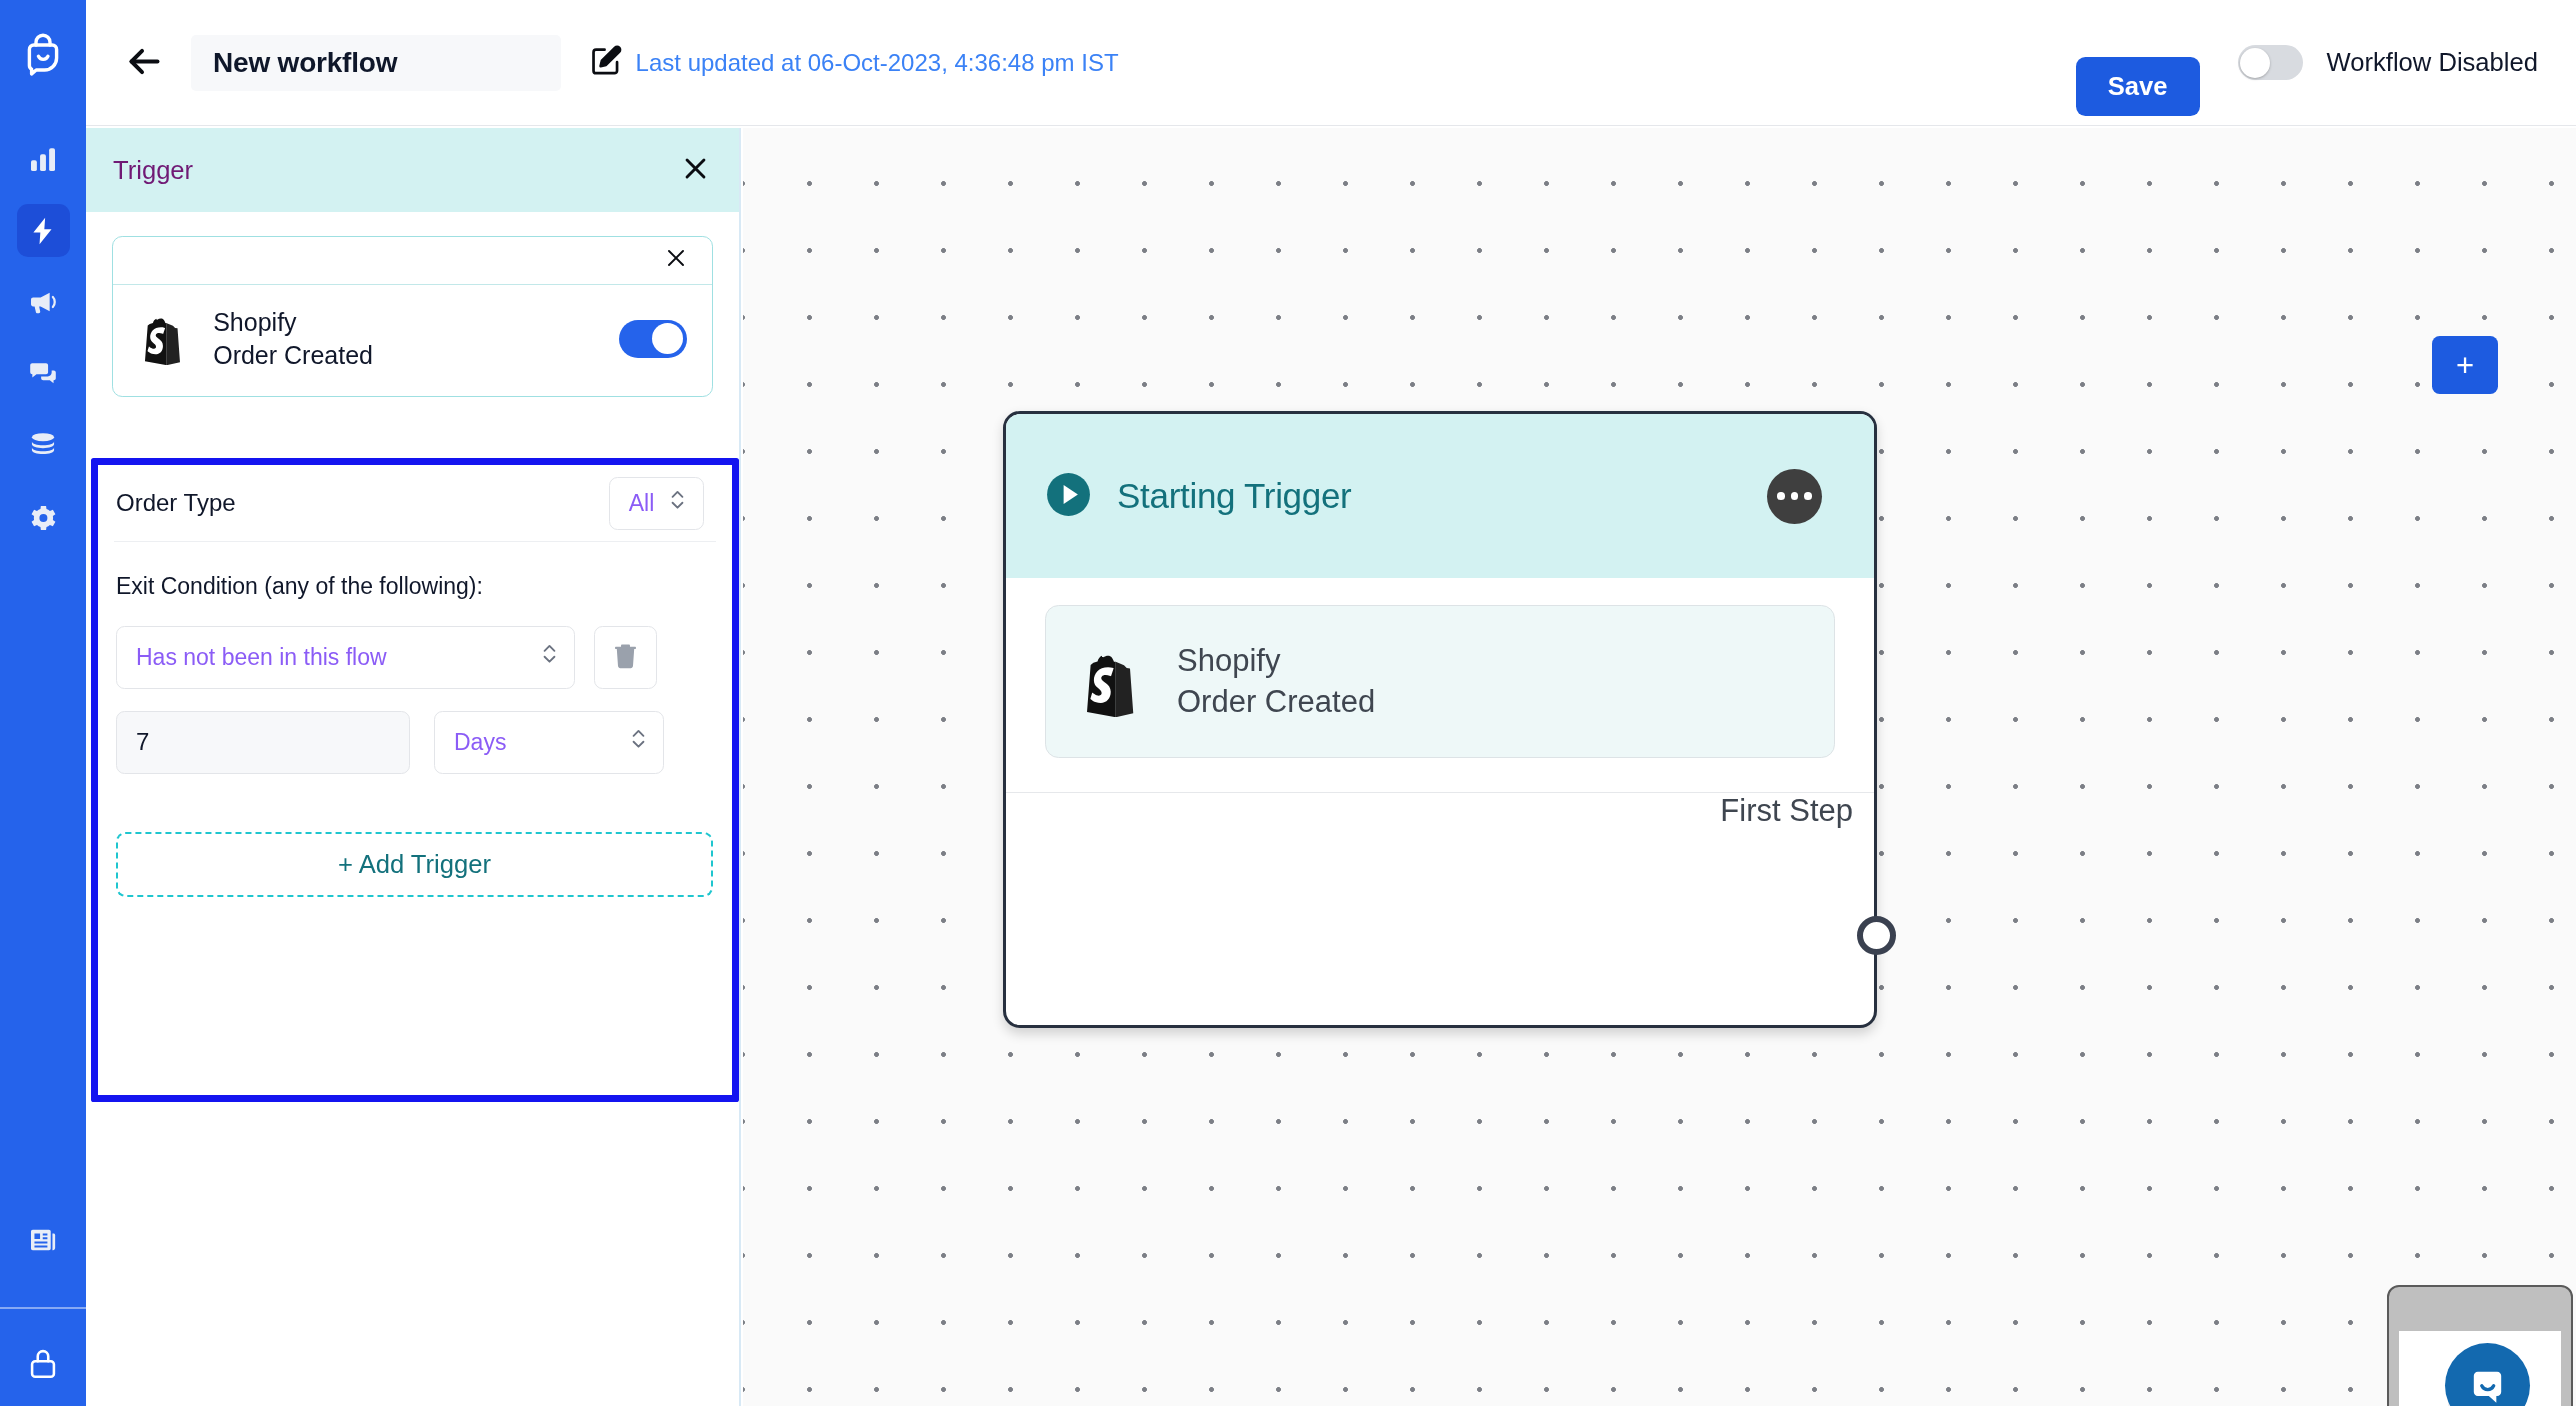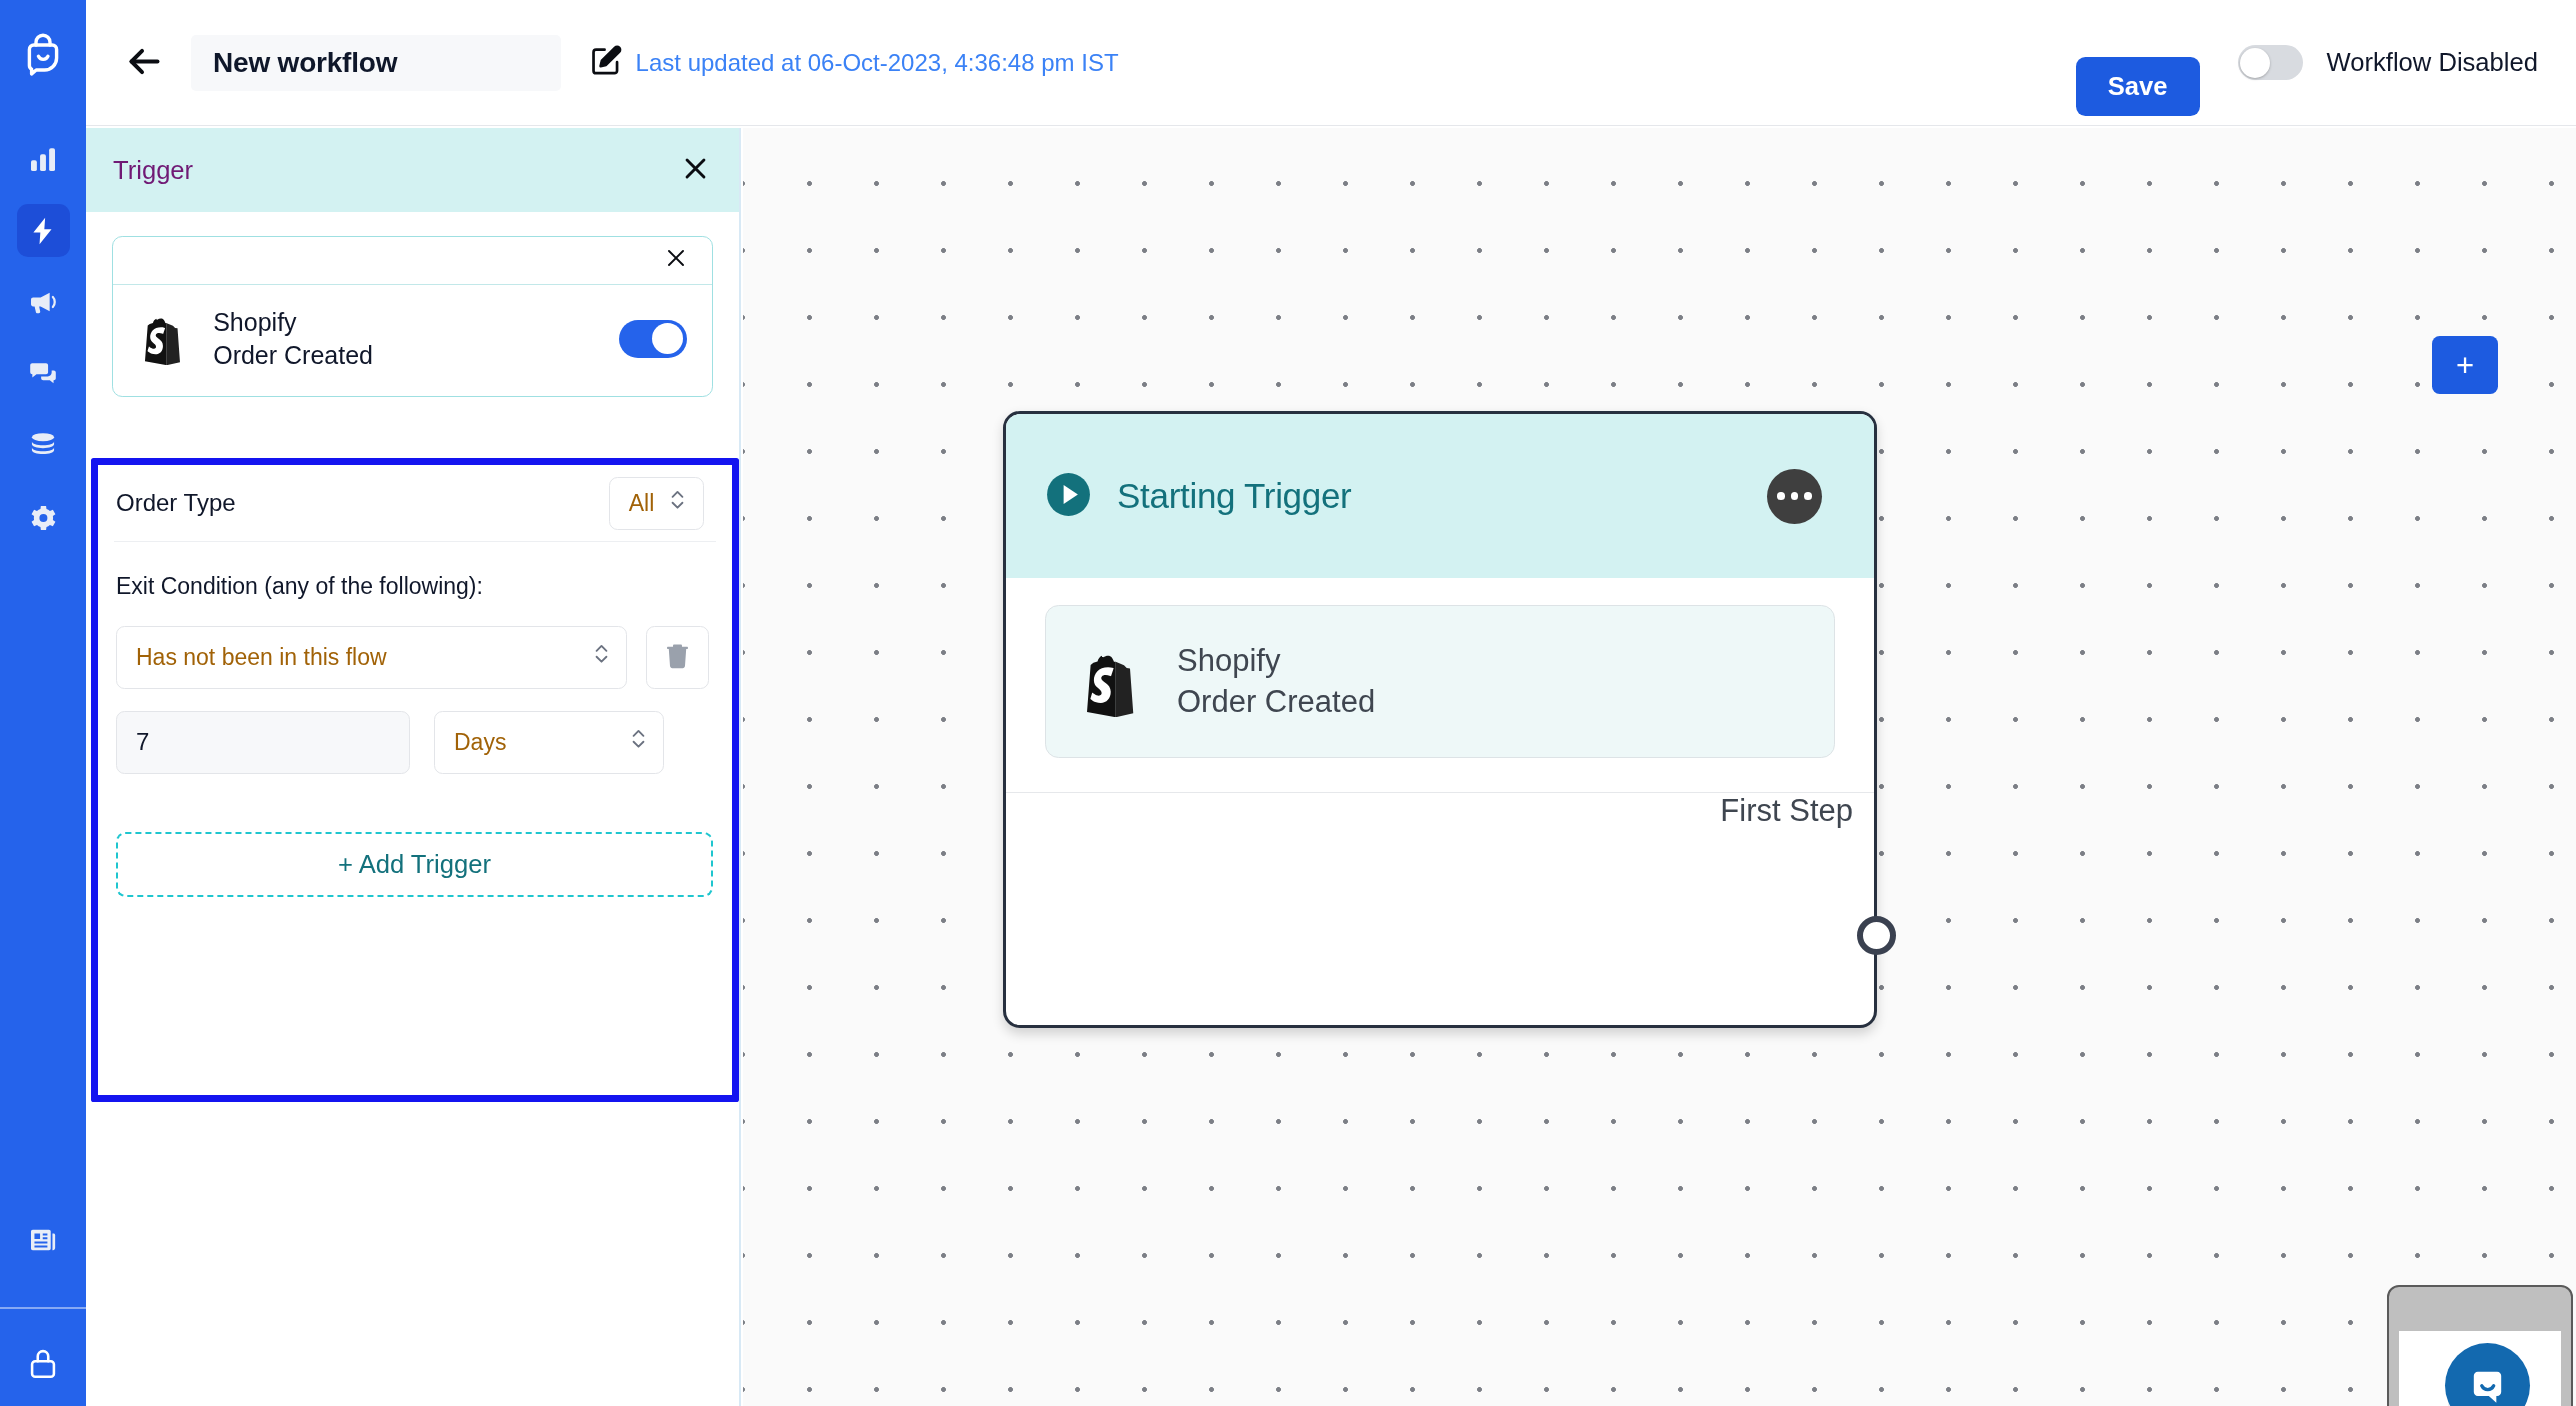--- a/index.html
+++ b/index.html
@@ -125,31 +125,31 @@
   }
   .row-ordertype {
     display: flex; align-items: center; height: 77px;
     border-bottom: 1.7px solid #EDEFF2; padding: 0 12px 0 1.7px;
   }
   .row-ordertype .lbl { font-size: 24px; color: #10172A; }
   .row-ordertype .grow { flex: 1 1 auto; }
   .sel {
     background: #fff; border: 1.7px solid #E3E5E9; border-radius: 8.5px;
     display: flex; align-items: center; cursor: pointer;
-    font-size: 23px; color: #a16207;
+    font-size: 23px; color: #8b5cf6;
   }
   .sel .val { flex: 1 1 auto; }
   .sel .chev { margin-left: 13.6px; color: #6B7280; flex: none; }
   #order-type-select { height: 53px; padding: 0 15.3px 0 19px; min-width: 95px; }
   #order-type-select .val { text-align: left; }
 
   .exit-title { font-size: 23px; color: #10172A; padding: 31px 1.7px 0 1.7px; }
 
   .cond-row { display: flex; align-items: center; margin-top: 25.6px; padding-left: 1.7px; }
-  #exit-cond-select { height: 63px; width: 511px; padding: 0 15.3px 0 19px; }
+  #exit-cond-select { height: 63px; width: 459px; padding: 0 15.3px 0 19px; }
   #delete-cond-btn {
     margin-left: 19px; width: 63px; height: 63px; border: 1.7px solid #E3E5E9;
     border-radius: 8.5px; background: #fff; cursor: pointer;
     display: flex; align-items: center; justify-content: center; flex: none;
   }
 
   .dur-row { display: flex; align-items: center; margin-top: 22px; padding-left: 1.7px; }
   #duration-input {
     width: 294px; height: 63px; border: 1.7px solid #E3E5E9; border-radius: 8.5px;
     background: #F7F8FA; font-size: 24px; color: #10172A; padding: 0 19px;

